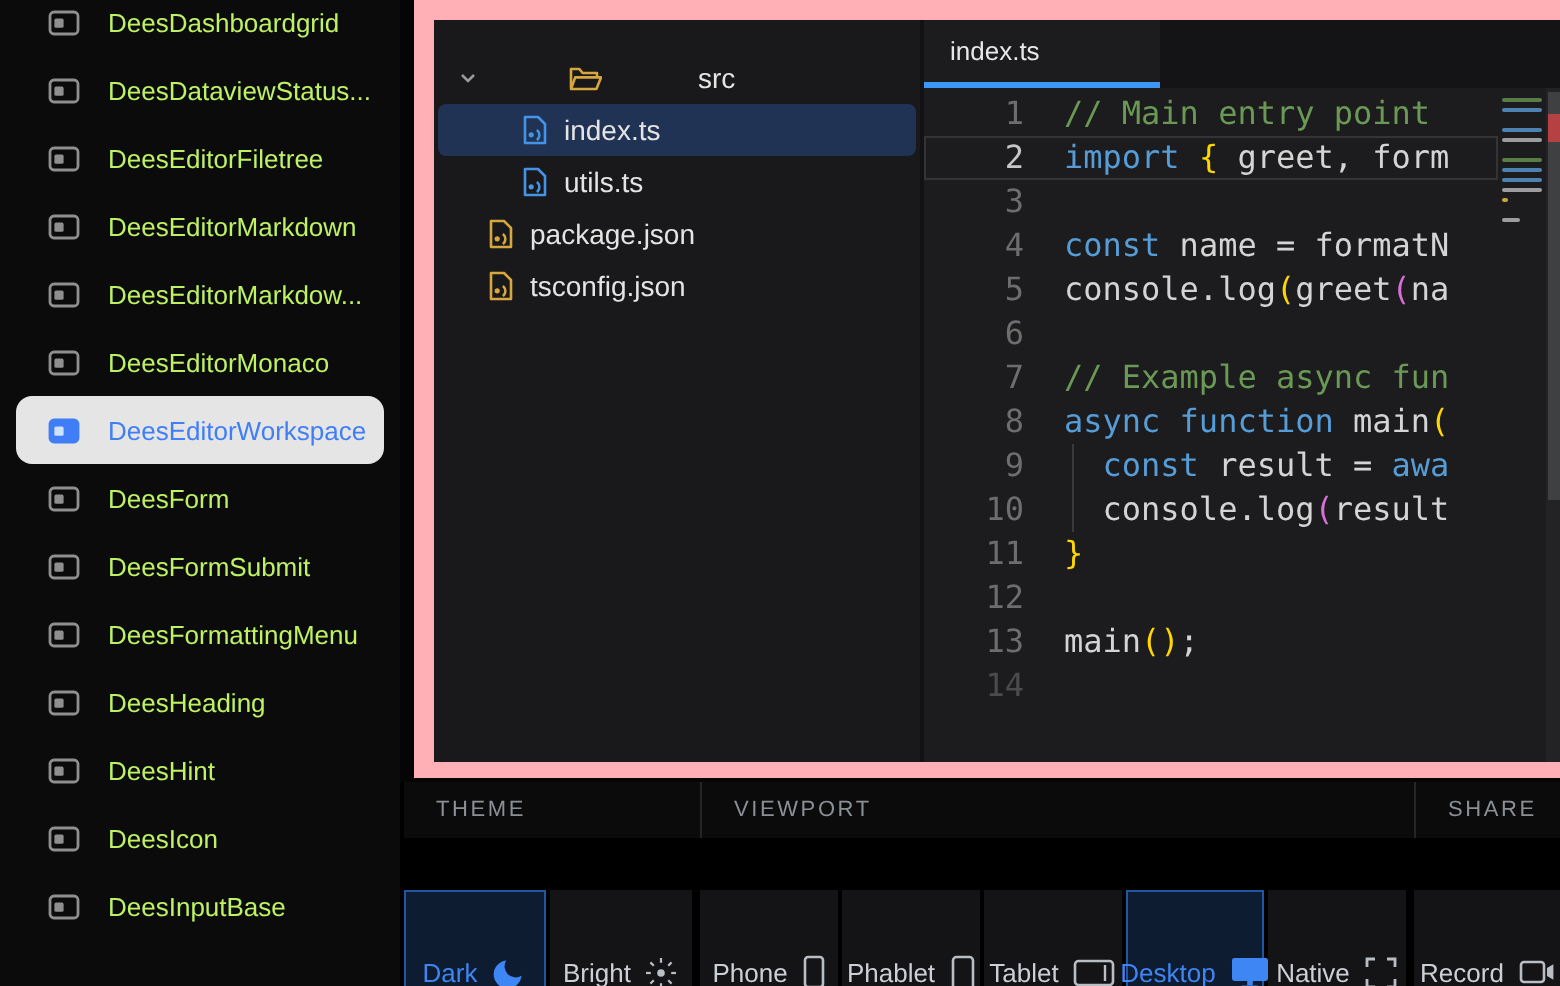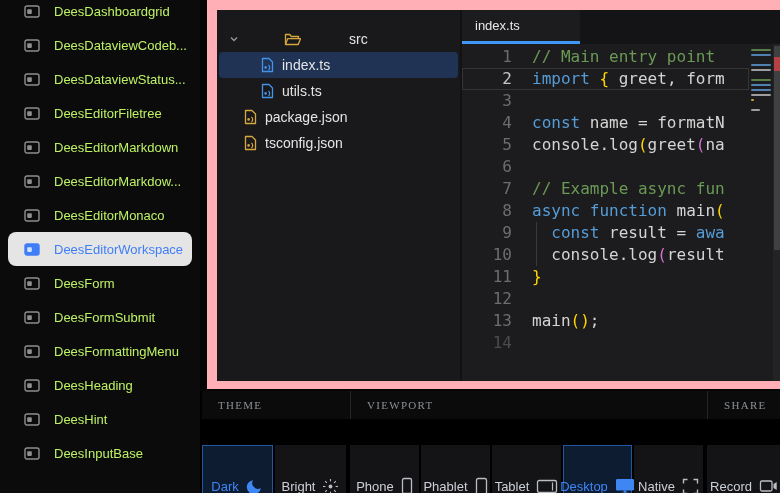--- a/index.html
+++ b/index.html
@@ -63,21 +63,21 @@
   .mm-line { height:2px; margin:0 0 3px 2px; border-radius:1px; }
   .overview { width:11px; flex:none; position:relative; background:#232325; }
   .ov-thumb { position:absolute; left:1px; right:1px; top:2px; height:204px; background:#3f4042; }
   .ov-marker { position:absolute; left:1px; right:0; top:13px; height:14px; background:#b54143; }
 
   
   .toolbar { flex:1; margin-top:2px; display:flex; background:#000; padding-left:2px; }
   .tb-section { display:flex; flex-direction:column; }
   .tb-section:last-child { flex:1; }
   .tb-header { height:28px; background:#0b0b0c; display:flex; align-items:center; padding-left:16px;
-               font-size:11px; letter-spacing:1.3px; color:#8b9097;font-family:Liberation Serif, serif; }
+               font-size:11px; letter-spacing:1.3px; color:#8b9097; }
   .tb-section + .tb-section .tb-header { border-left:1px solid #26262a; }
   .tb-row { display:flex; gap:2px; padding-right:4px; margin-top:2px; }
   .tb-section:last-child .tb-row { padding-right:16px; }
   .tb-btn { width:71px; height:82px; background:#141416; display:flex; flex-direction:row;
             align-items:center; justify-content:center; gap:7px; color:#b9bdc4; cursor:pointer;margin-top:24px; }
   .tb-section:nth-child(2) .tb-btn { width:69px; }
   .tb-section:last-child .tb-btn { width:74px; }
   .tb-btn .lbl { font-size:13px; color:#ccd0d6; }
   .tb-btn.selected { background:#0d1c31; box-shadow:inset 0 0 0 1px #2057a0; color:#3f86f5; }
   .tb-btn.selected .lbl { color:#3f86f5; }
@@ -96,29 +96,20 @@
         </span>
         <span class="side-label">DeesDashboardgrid</span>
       </div>
       <div class="side-item">
         <span class="icon">
           <svg width="16" height="13" viewBox="0 0 16 13">
             <rect x="1" y="1" width="14" height="11" rx="2" fill="none" stroke="currentColor" stroke-width="1.4"></rect>
             <rect x="3.2" y="4.3" width="4.6" height="4.6" rx="0.8" fill="currentColor"></rect>
           </svg>
         </span>
-        <span class="side-label">DeesDataviewCodeb...</span>
-      </div>
-      <div class="side-item">
-        <span class="icon">
-          <svg width="16" height="13" viewBox="0 0 16 13">
-            <rect x="1" y="1" width="14" height="11" rx="2" fill="none" stroke="currentColor" stroke-width="1.4"></rect>
-            <rect x="3.2" y="4.3" width="4.6" height="4.6" rx="0.8" fill="currentColor"></rect>
-          </svg>
-        </span>
         <span class="side-label">DeesDataviewStatus...</span>
       </div>
       <div class="side-item">
         <span class="icon">
           <svg width="16" height="13" viewBox="0 0 16 13">
             <rect x="1" y="1" width="14" height="11" rx="2" fill="none" stroke="currentColor" stroke-width="1.4"></rect>
             <rect x="3.2" y="4.3" width="4.6" height="4.6" rx="0.8" fill="currentColor"></rect>
           </svg>
         </span>
         <span class="side-label">DeesEditorFiletree</span>
@@ -196,20 +187,29 @@
         <span class="side-label">DeesHeading</span>
       </div>
       <div class="side-item">
         <span class="icon">
           <svg width="16" height="13" viewBox="0 0 16 13">
             <rect x="1" y="1" width="14" height="11" rx="2" fill="none" stroke="currentColor" stroke-width="1.4"></rect>
             <rect x="3.2" y="4.3" width="4.6" height="4.6" rx="0.8" fill="currentColor"></rect>
           </svg>
         </span>
         <span class="side-label">DeesHint</span>
+      </div>
+      <div class="side-item">
+        <span class="icon">
+          <svg width="16" height="13" viewBox="0 0 16 13">
+            <rect x="1" y="1" width="14" height="11" rx="2" fill="none" stroke="currentColor" stroke-width="1.4"></rect>
+            <rect x="3.2" y="4.3" width="4.6" height="4.6" rx="0.8" fill="currentColor"></rect>
+          </svg>
+        </span>
+        <span class="side-label">DeesIcon</span>
       </div>
       <div class="side-item">
         <span class="icon">
           <svg width="16" height="13" viewBox="0 0 16 13">
             <rect x="1" y="1" width="14" height="11" rx="2" fill="none" stroke="currentColor" stroke-width="1.4"></rect>
             <rect x="3.2" y="4.3" width="4.6" height="4.6" rx="0.8" fill="currentColor"></rect>
           </svg>
         </span>
         <span class="side-label">DeesInputBase</span>
       </div>

